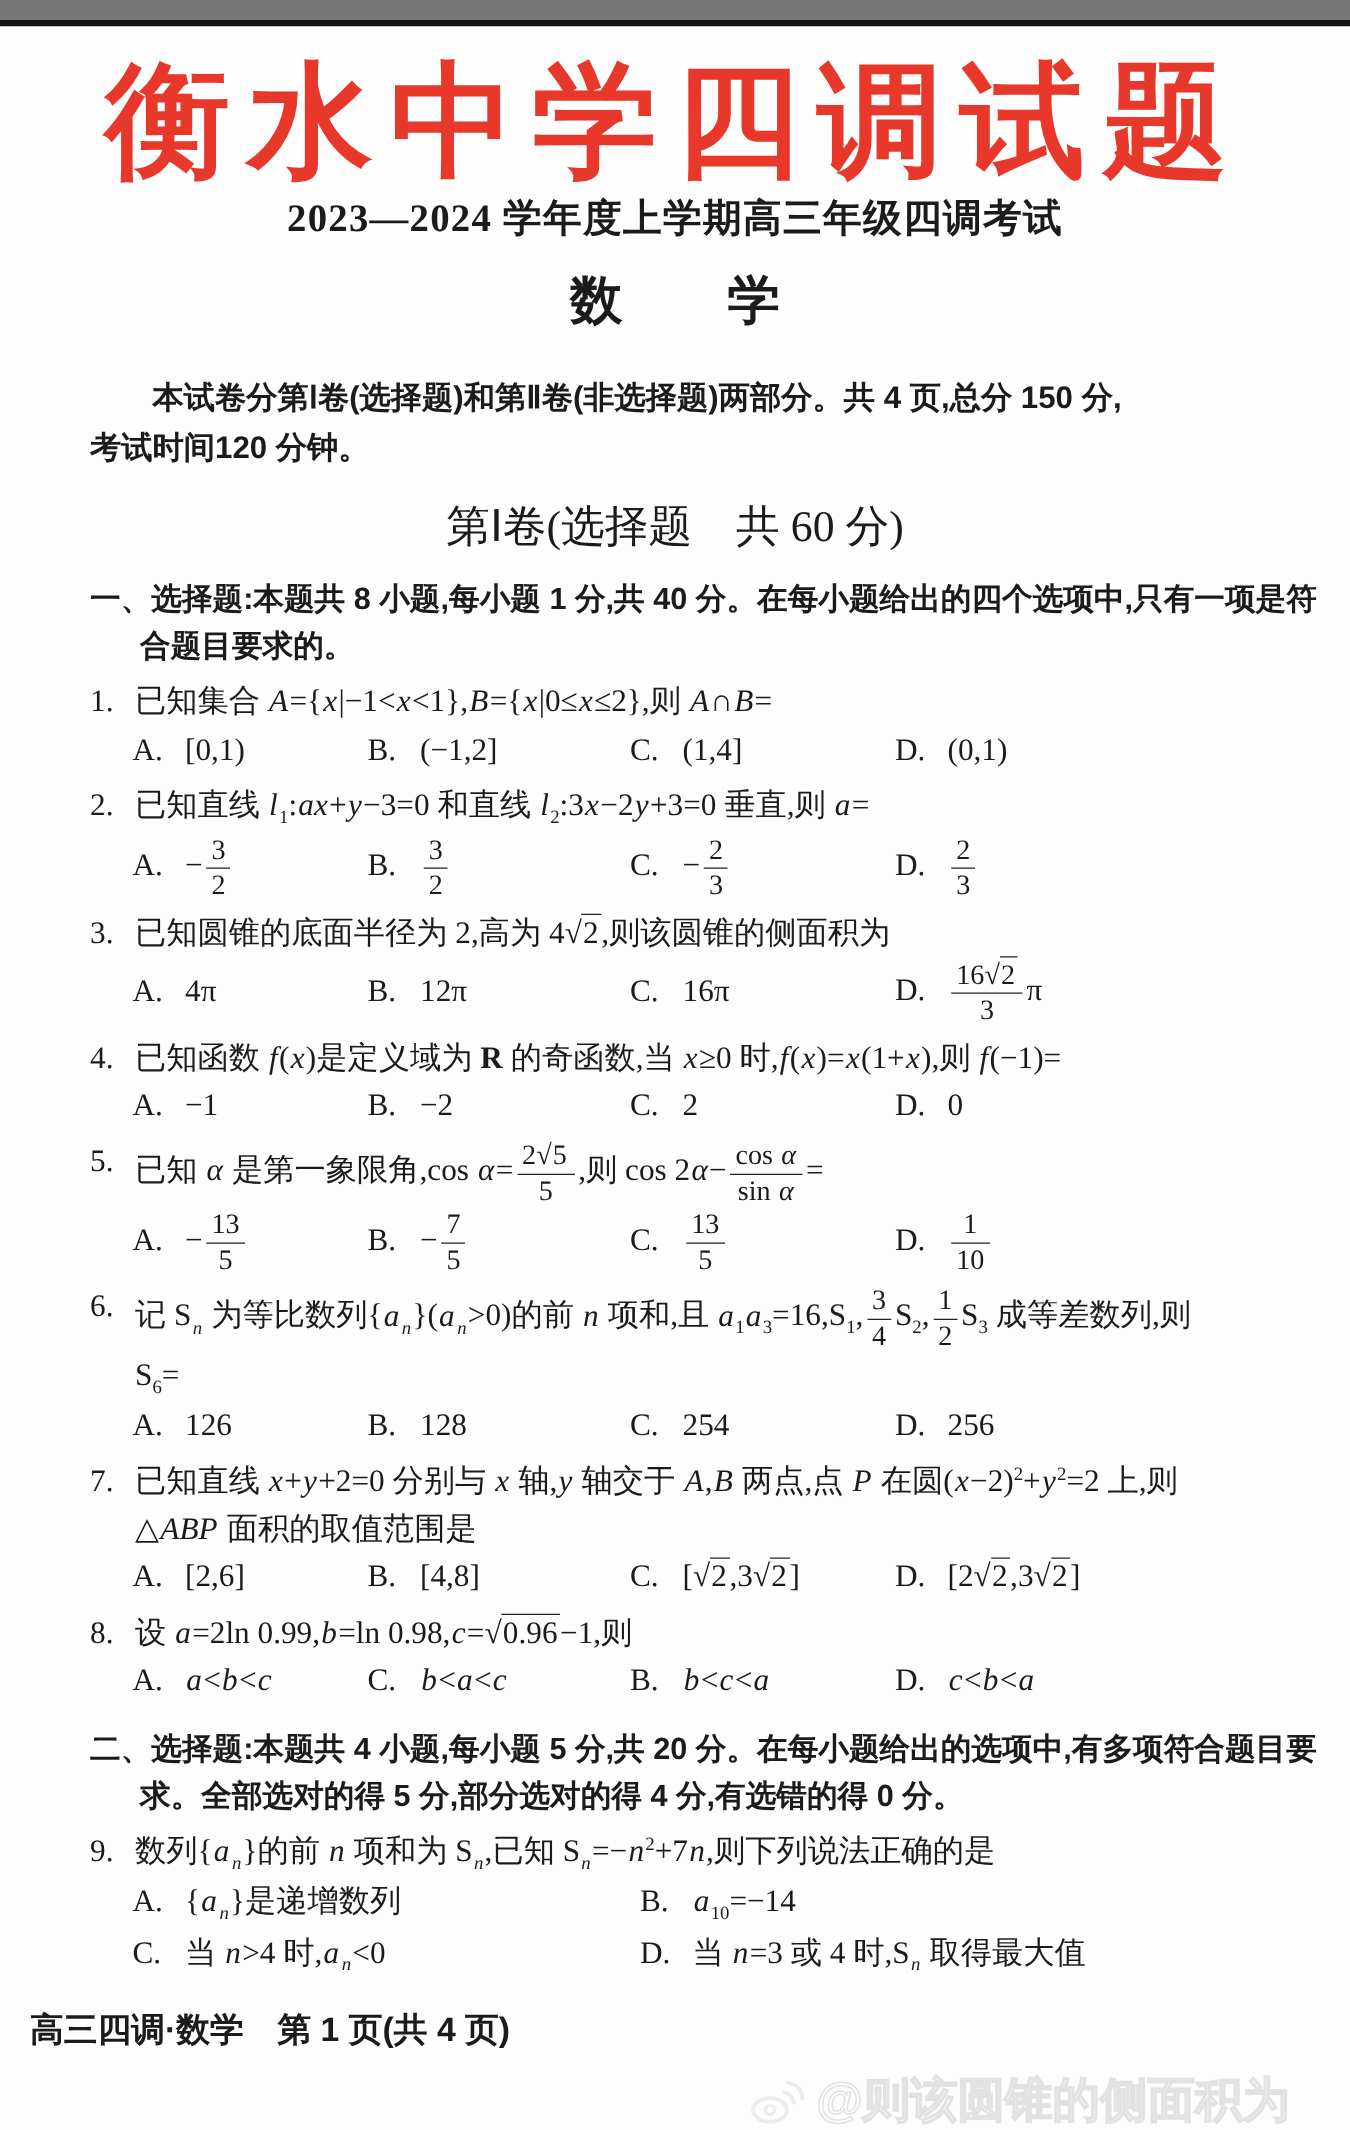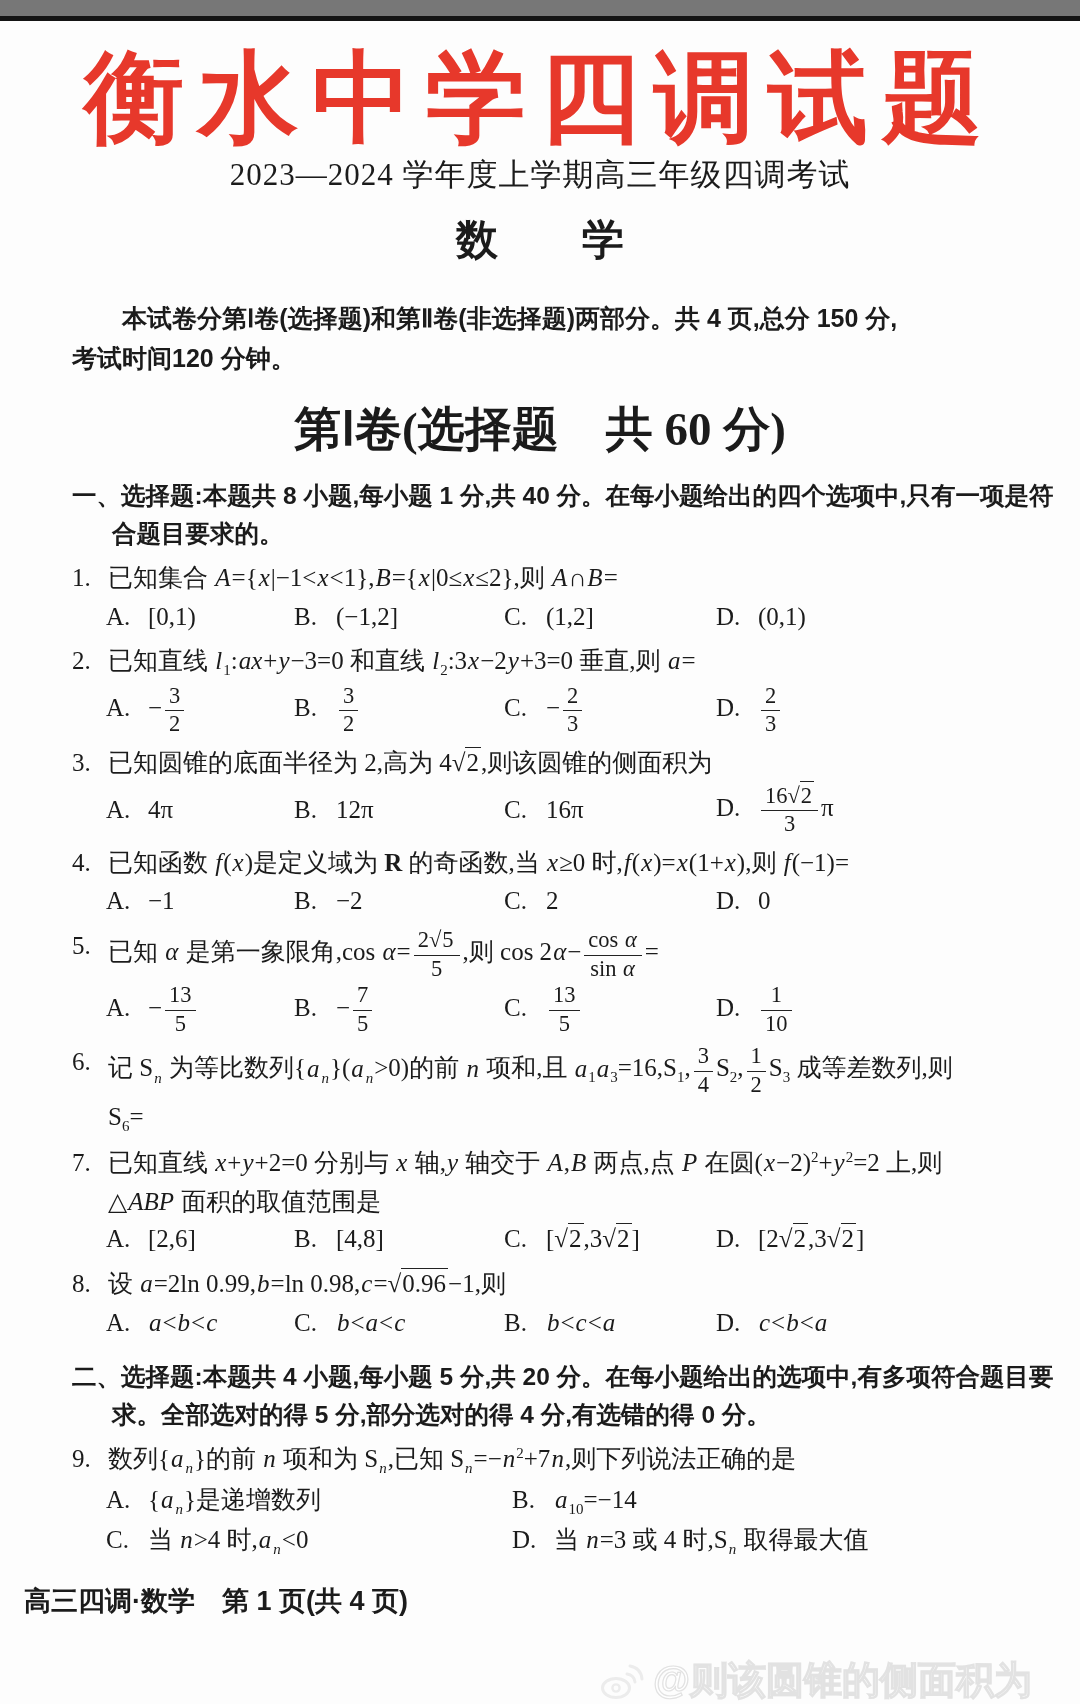--- a/index.html
+++ b/index.html
@@ -4,26 +4,26 @@
 <style>
   html,body{margin:0;padding:0;background:#777;}
   .page{position:relative;width:1080px;height:1704px;margin:16px auto;background:#fdfdfd;
         overflow:hidden;color:#1b1b1b;font-family:"Liberation Serif",serif;}
   .edge{position:absolute;left:0;width:100%;background:#141414;}
   .edge.top{top:0;height:5px;}
   .edge.bot{bottom:0;height:6px;}
   .title{margin:30px 0 0;text-align:center;font-family:"Liberation Sans",sans-serif;
          font-weight:900;font-size:100px;line-height:1.02;letter-spacing:14px;color:#e7382b;
          white-space:nowrap;}
-  .subtitle{margin-top:6px;text-align:center;font-weight:normal;font-size:31px;letter-spacing:1px;}
+  .subtitle{margin-top:6px;text-align:center;font-weight:bold;font-size:31px;letter-spacing:1px;}
   .subject{margin-top:16px;text-align:center;font-weight:bold;font-size:42px;}
   .intro{margin:30px 70px 0 72px;font-family:"Liberation Sans",sans-serif;font-weight:bold;
          font-size:25px;line-height:1.6;}
   .intro .l1{text-indent:2em;white-space:nowrap;}
-  .part1{margin-top:20px;text-align:center;font-weight:bold;font-size:47px;}
+  .part1{margin-top:20px;text-align:center;font-weight:normal;font-size:35px;}
   .sec{margin:16px 50px 0 72px;font-family:"Liberation Sans",sans-serif;font-weight:bold;
        font-size:24.5px;line-height:1.55;}
   .sec .l1{white-space:nowrap;}
   .sec .l2{padding-left:40px;}
   .qwrap{margin:4px 44px 0 72px;font-size:25px;}
   .q{margin-top:6px;}
   .q-line{display:flex;line-height:1.55;white-space:nowrap;}
   .q-num{flex:none;width:36px;}
   .q-body{flex:1;overflow:hidden;}
   .q-body2{margin-left:36px;line-height:1.5;}
@@ -72,21 +72,21 @@
   <div class="qwrap">
 
     <div class="q">
       <div class="q-line">
         <span class="q-num">1.</span>
         <span class="q-body">已知集合 <i>A</i>={<i>x</i>|−1&lt;<i>x</i>&lt;1},<i>B</i>={<i>x</i>|0≤<i>x</i>≤2},则 <i>A</i>∩<i>B</i>=</span>
       </div>
       <div class="opts">
         <span class="opt"><span class="lab">A.</span><span>[0,1)</span></span>
         <span class="opt"><span class="lab">B.</span><span>(−1,2]</span></span>
-        <span class="opt"><span class="lab">C.</span><span>(1,2]</span></span>
+        <span class="opt"><span class="lab">C.</span><span>(1,4]</span></span>
         <span class="opt"><span class="lab">D.</span><span>(0,1)</span></span>
       </div>
     </div>
 
     <div class="q">
       <div class="q-line">
         <span class="q-num">2.</span>
         <span class="q-body">已知直线 <i>l</i><sub>1</sub>:<i>ax</i>+<i>y</i>−3=0 和直线 <i>l</i><sub>2</sub>:3<i>x</i>−2<i>y</i>+3=0 垂直,则 <i>a</i>=</span>
       </div>
       <div class="opts">
@@ -174,20 +174,26 @@
         <span class="q-num">6.</span>
         <span class="q-body">记 S<sub><i>n</i></sub> 为等比数列{<i>a</i><sub><i>n</i></sub>}(<i>a</i><sub><i>n</i></sub>&gt;0)的前 <i>n</i> 项和,且 <i>a</i><sub>1</sub><i>a</i><sub>3</sub>=16,S<sub>1</sub>,<span class="fr">
               <span>3</span>
               <span>4</span>
             </span>S<sub>2</sub>,<span class="fr">
               <span>1</span>
               <span>2</span>
             </span>S<sub>3</sub> 成等差数列,则</span>
       </div>
       <div class="q-body2">S<sub>6</sub>=</div>
+      <div class="opts">
+        <span class="opt"><span class="lab">A.</span><span>126</span></span>
+        <span class="opt"><span class="lab">B.</span><span>128</span></span>
+        <span class="opt"><span class="lab">C.</span><span>254</span></span>
+        <span class="opt"><span class="lab">D.</span><span>256</span></span>
+      </div>
     </div>
 
     <div class="q">
       <div class="q-line">
         <span class="q-num">7.</span>
         <span class="q-body">已知直线 <i>x</i>+<i>y</i>+2=0 分别与 <i>x</i> 轴,<i>y</i> 轴交于 <i>A</i>,<i>B</i> 两点,点 <i>P</i> 在圆(<i>x</i>−2)<sup>2</sup>+<i>y</i><sup>2</sup>=2 上,则</span>
       </div>
       <div class="q-body2">△<i>ABP</i> 面积的取值范围是</div>
       <div class="opts">
         <span class="opt"><span class="lab">A.</span><span>[2,6]</span></span>

